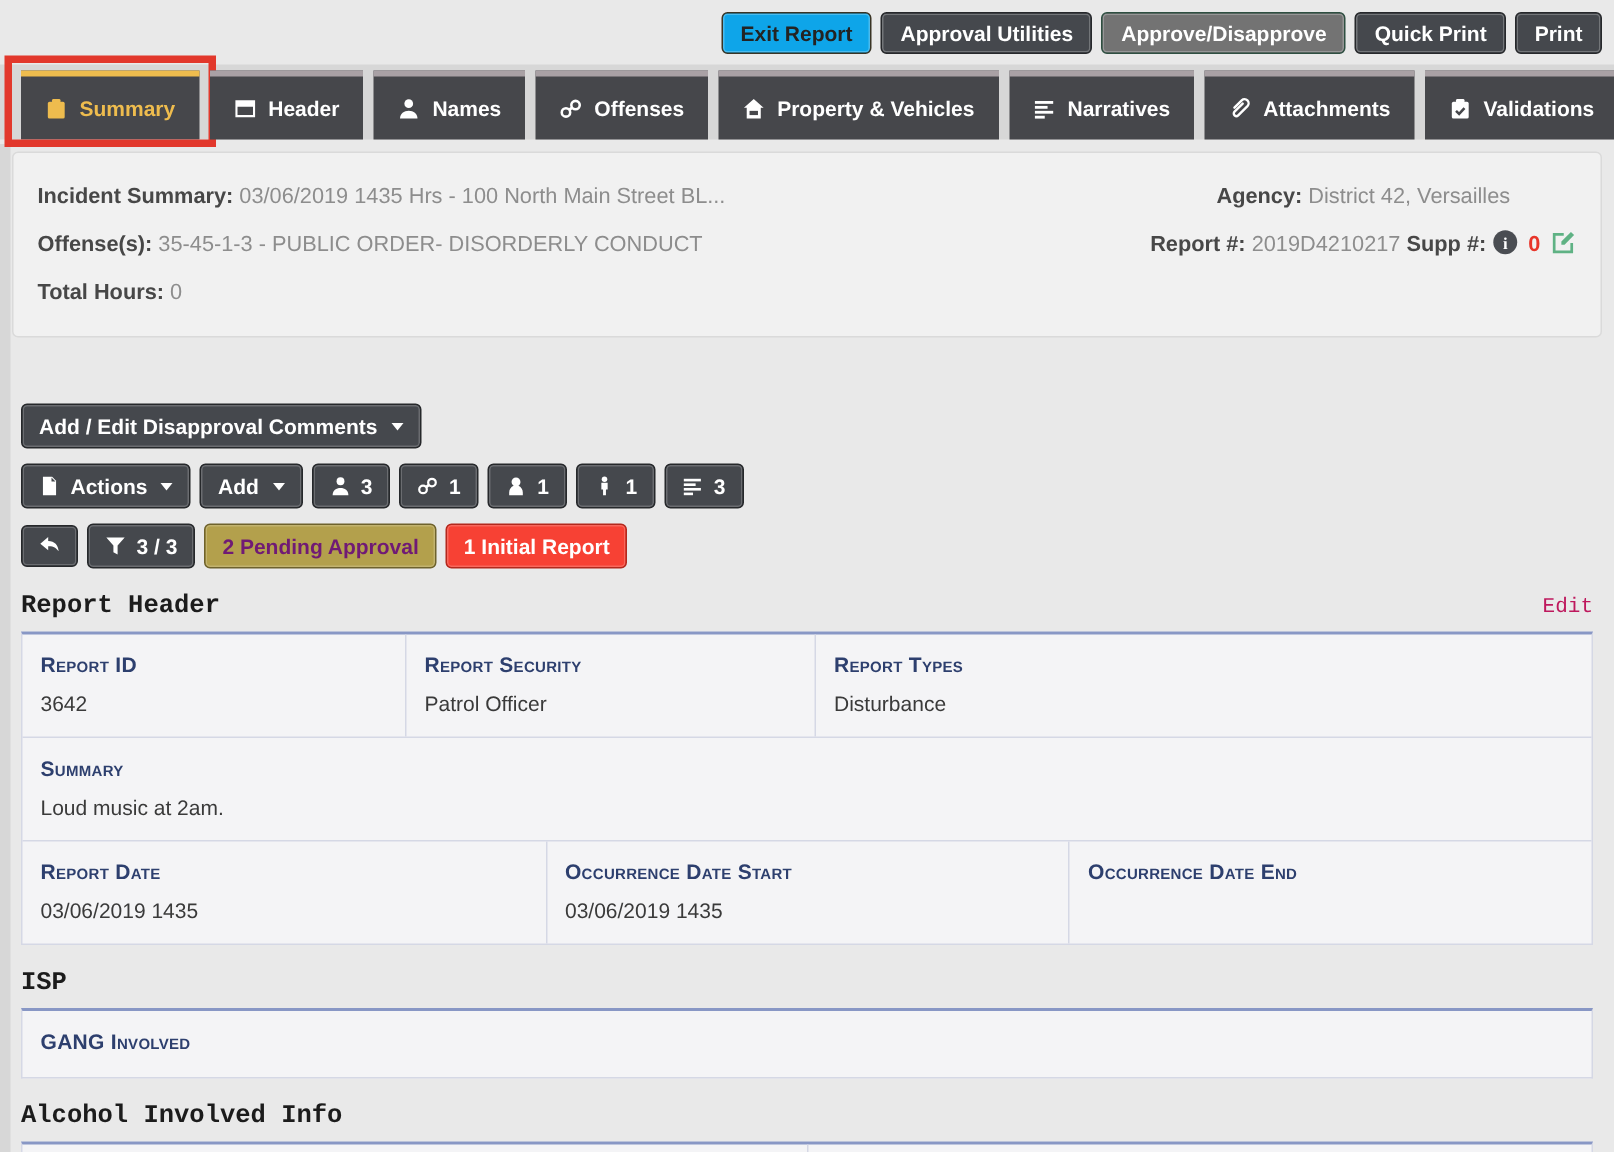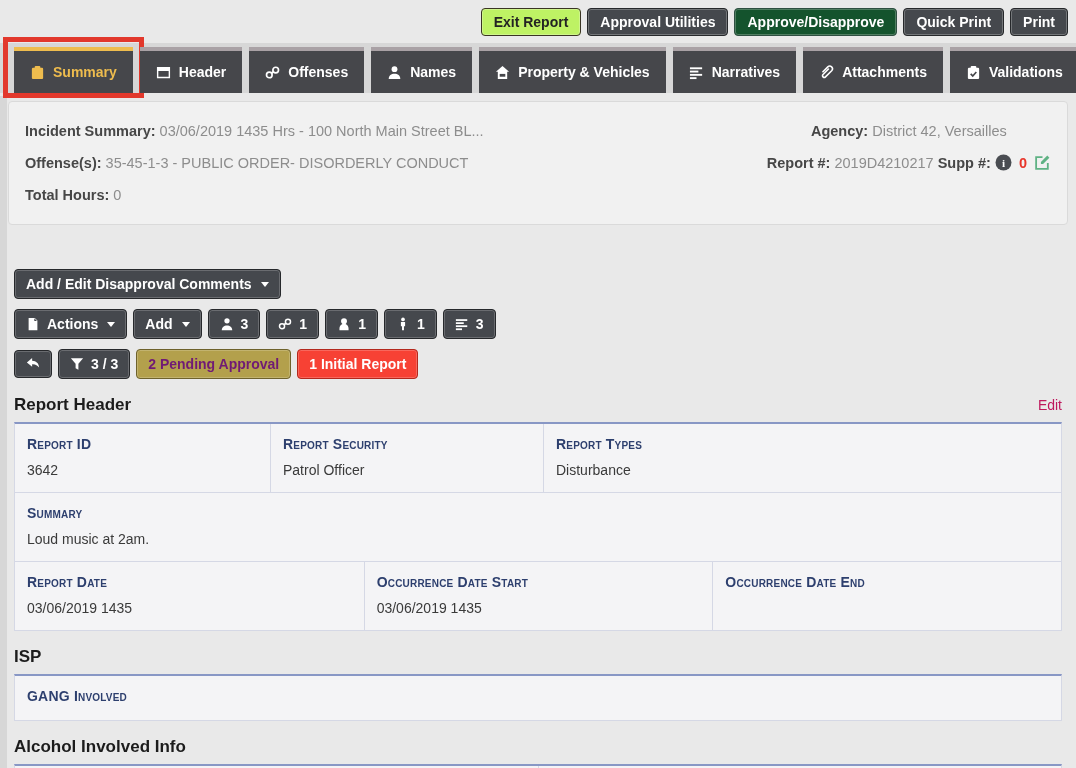--- a/index.html
+++ b/index.html
@@ -20,22 +20,22 @@
     display:flex; justify-content:flex-end; gap:6px;
     padding:8px 8px 7px 8px;
   }
   .btn{
     font-family:inherit; font-size:14px; font-weight:bold;
     padding:5px 12px; border-radius:4px; cursor:pointer;
     border:1px solid #26282b; color:#fff; background:#45484d;
     box-shadow:0 0 0 1px rgba(255,255,255,.25) inset;
     white-space:nowrap;
   }
-  .btn.gold{ background:#bef264; color:#232323; border-color:#3a3424; }
-  .btn.green{ background:#14532d; color:#fff; border-color:#2e4f41; }
+  .btn.gold{ background:#0ea5e9; color:#232323; border-color:#3a3424; }
+  .btn.green{ background:#737373; color:#fff; border-color:#2e4f41; }
 
   
   .tabbar{
     background:#d7d7d7;
     padding:4px 0 0 14px;
     display:flex; gap:7px;
     height:50px;
     position:relative;
   }
   .tab{
@@ -93,20 +93,21 @@
     display:inline-block; width:0; height:0;
     border-left:4px solid transparent; border-right:4px solid transparent;
     border-top:5px solid currentColor; margin-left:2px;
   }
 
   
   .content{ padding:0 14px; position:relative; z-index:1; }
   .sec-head{
     display:flex; justify-content:space-between; align-items:baseline;
     margin:16px 0 7px 0;
+    font-family:Liberation Mono, monospace;
   }
   .sec-head h2{ font-size:17px; color:#1c1c1c; }
   .edit-link{ font-size:14px; color:#be185d; text-decoration:none; cursor:pointer; }
 
   .ftable{
     border:1px solid #d5d8e5;
     border-top:2px solid #8897c5;
     background:#f4f4f6;
   }
   .frow{ display:grid; }
@@ -149,35 +150,35 @@
     <span class="ticon">
       <svg viewBox="0 0 16 16">
           <path fill-rule="evenodd" d="M1 2h14v12H1zM2.5 6.5h11v6h-11z"></path>
         </svg>
     </span>
     <span>Header</span>
   </div>
   <div class="tab">
     <span class="ticon">
       <svg viewBox="0 0 16 16">
+          <circle cx="8" cy="4.4" r="3.1"></circle>
+          <path d="M1.8 15c0-3.6 2.8-5.6 6.2-5.6s6.2 2 6.2 5.6z"></path>
+        </svg>
+    </span>
+    <span>Names</span>
+  </div>
+  <div class="tab">
+    <span class="ticon">
+      <svg viewBox="0 0 16 16">
           <circle cx="4.6" cy="10.6" r="3" fill="none" stroke="currentColor" stroke-width="1.8"></circle>
           <circle cx="11.4" cy="5.4" r="3" fill="none" stroke="currentColor" stroke-width="1.8"></circle>
           <rect x="6.6" y="7" width="3" height="2" transform="rotate(-38 8 8)"></rect>
         </svg>
     </span>
     <span>Offenses</span>
-  </div>
-  <div class="tab">
-    <span class="ticon">
-      <svg viewBox="0 0 16 16">
-          <circle cx="8" cy="4.4" r="3.1"></circle>
-          <path d="M1.8 15c0-3.6 2.8-5.6 6.2-5.6s6.2 2 6.2 5.6z"></path>
-        </svg>
-    </span>
-    <span>Names</span>
   </div>
   <div class="tab">
     <span class="ticon">
       <svg viewBox="0 0 16 16">
           <path d="M8 1L1 7.2h2V15h10V7.2h2z"></path>
           <rect x="5" y="9.5" width="6" height="3" fill="#46474b"></rect>
         </svg>
     </span>
     <span>Property &amp; Vehicles</span>
   </div>

